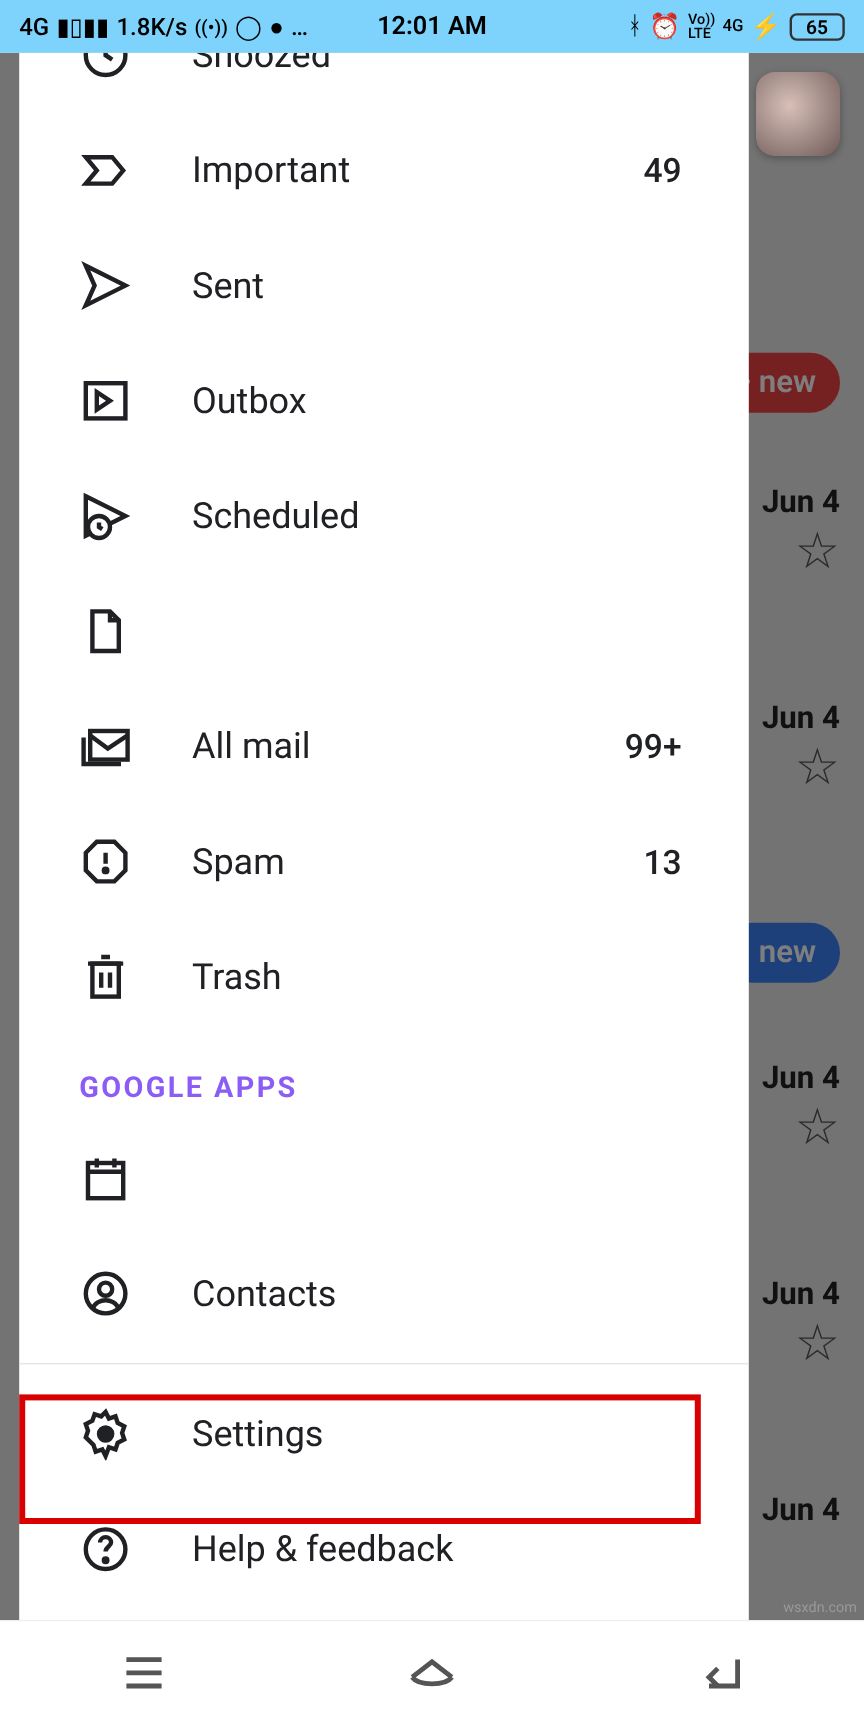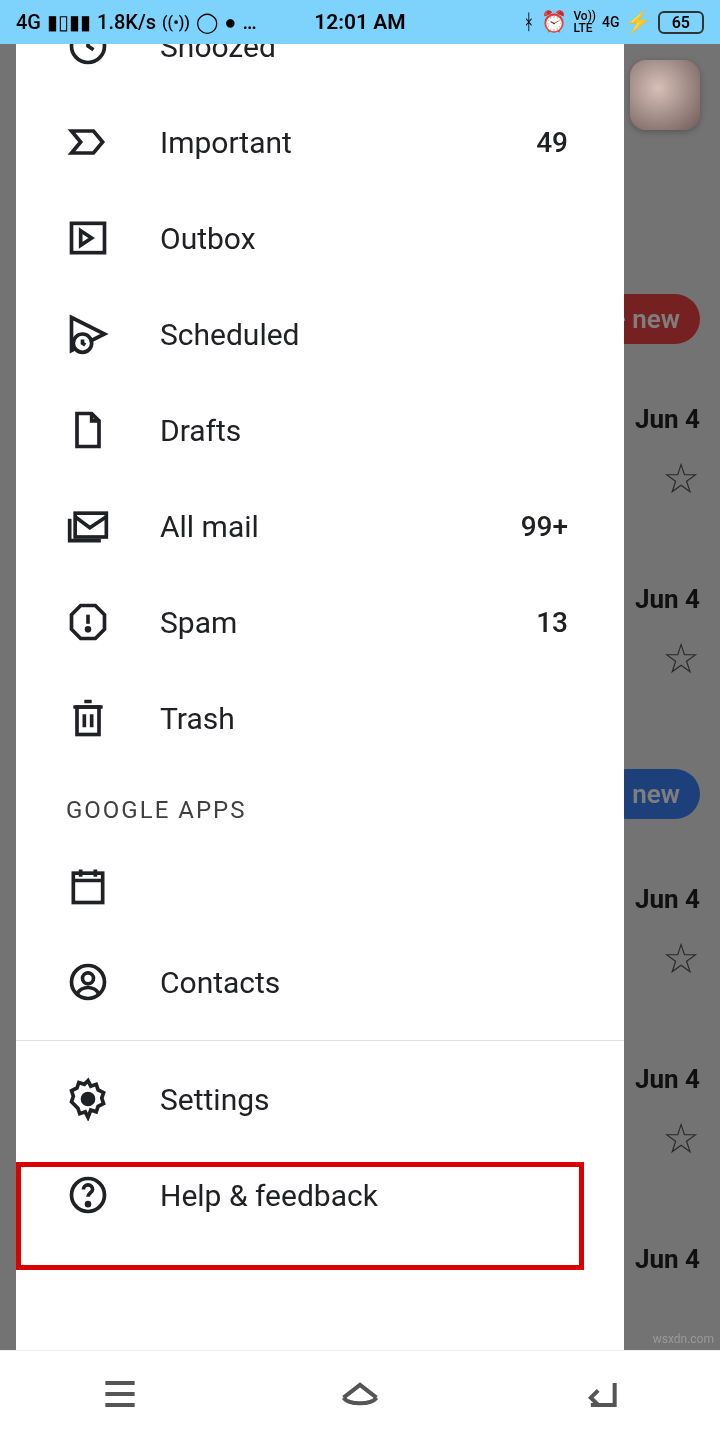--- a/index.html
+++ b/index.html
@@ -44,21 +44,20 @@
     top: 44px; left: 0; right: 0; bottom: 90px;
     background: rgba(0,0,0,0.38);
     z-index: 5;
   }
   .bg-item {
     position: absolute;
     right: 20px;
     display: flex;
     flex-direction: column;
     align-items: flex-end;
-    gap: 20px;
   }
   .bg-date { font-size: 26px; font-weight: 700; color: #222; }
   .bg-star { font-size: 42px; color: #555; }
   .bg-pill {
     position: absolute;
     right: 20px;
     padding: 10px 20px 10px 30px;
     border-radius: 30px;
     color: #fff;
     font-size: 26px;
@@ -112,22 +111,22 @@
   .drawer-count {
     font-size: 28px;
     color: #202124;
     font-weight: 500;
     padding-right: 6px;
   }
   .section-header {
     padding: 30px 50px 14px 50px;
     font-size: 24px;
     letter-spacing: 2px;
-    color: #404040;
-    font-weight: 400;
+    color: #8b5cf6;
+    font-weight: 700;
   }
   .divider {
     height: 1px;
     background: #e0e0e0;
     margin: 10px 0;
   }
   .highlight-box {
     position: absolute;
     border: 5px solid #d80000;
     z-index: 20;
@@ -220,20 +219,28 @@
     <div class="drawer-item">
       <span class="drawer-icon">
         <svg viewBox="0 0 24 24" fill="none" stroke="#202124" stroke-width="2">
             <path d="M3 6h12l5 6-5 6H3l5-6-5-6z"></path>
           </svg>
       </span>
       <span class="drawer-label">Important</span>
       <span class="drawer-count">49</span>
     </div>
 
+    <div class="drawer-item">
+      <span class="drawer-icon">
+        <svg viewBox="0 0 24 24" fill="none" stroke="#202124" stroke-width="2">
+            <path d="M3 3l18 9-18 9 4-9-4-9z"></path>
+          </svg>
+      </span>
+      <span class="drawer-label">Sent</span>
+    </div>
 
     <div class="drawer-item">
       <span class="drawer-icon">
         <svg viewBox="0 0 24 24" fill="none" stroke="#202124" stroke-width="2">
             <rect x="3" y="4" width="18" height="16"></rect>
             <path d="M8 8l6 4-6 4V8z"></path>
           </svg>
       </span>
       <span class="drawer-label">Outbox</span>
     </div>
@@ -249,21 +256,20 @@
       <span class="drawer-label">Scheduled</span>
     </div>
 
     <div class="drawer-item">
       <span class="drawer-icon">
         <svg viewBox="0 0 24 24" fill="none" stroke="#202124" stroke-width="2">
             <path d="M6 3h8l4 4v14H6V3z"></path>
             <path d="M14 3v4h4"></path>
           </svg>
       </span>
-      <span class="drawer-label">Drafts</span>
     </div>
 
     <div class="drawer-item">
       <span class="drawer-icon">
         <svg viewBox="0 0 24 24" fill="none" stroke="#202124" stroke-width="2">
             <rect x="5" y="5" width="17" height="13"></rect>
             <path d="M5 7l8 6 9-6"></path>
             <path d="M2 8v12h17"></path>
           </svg>
       </span>

